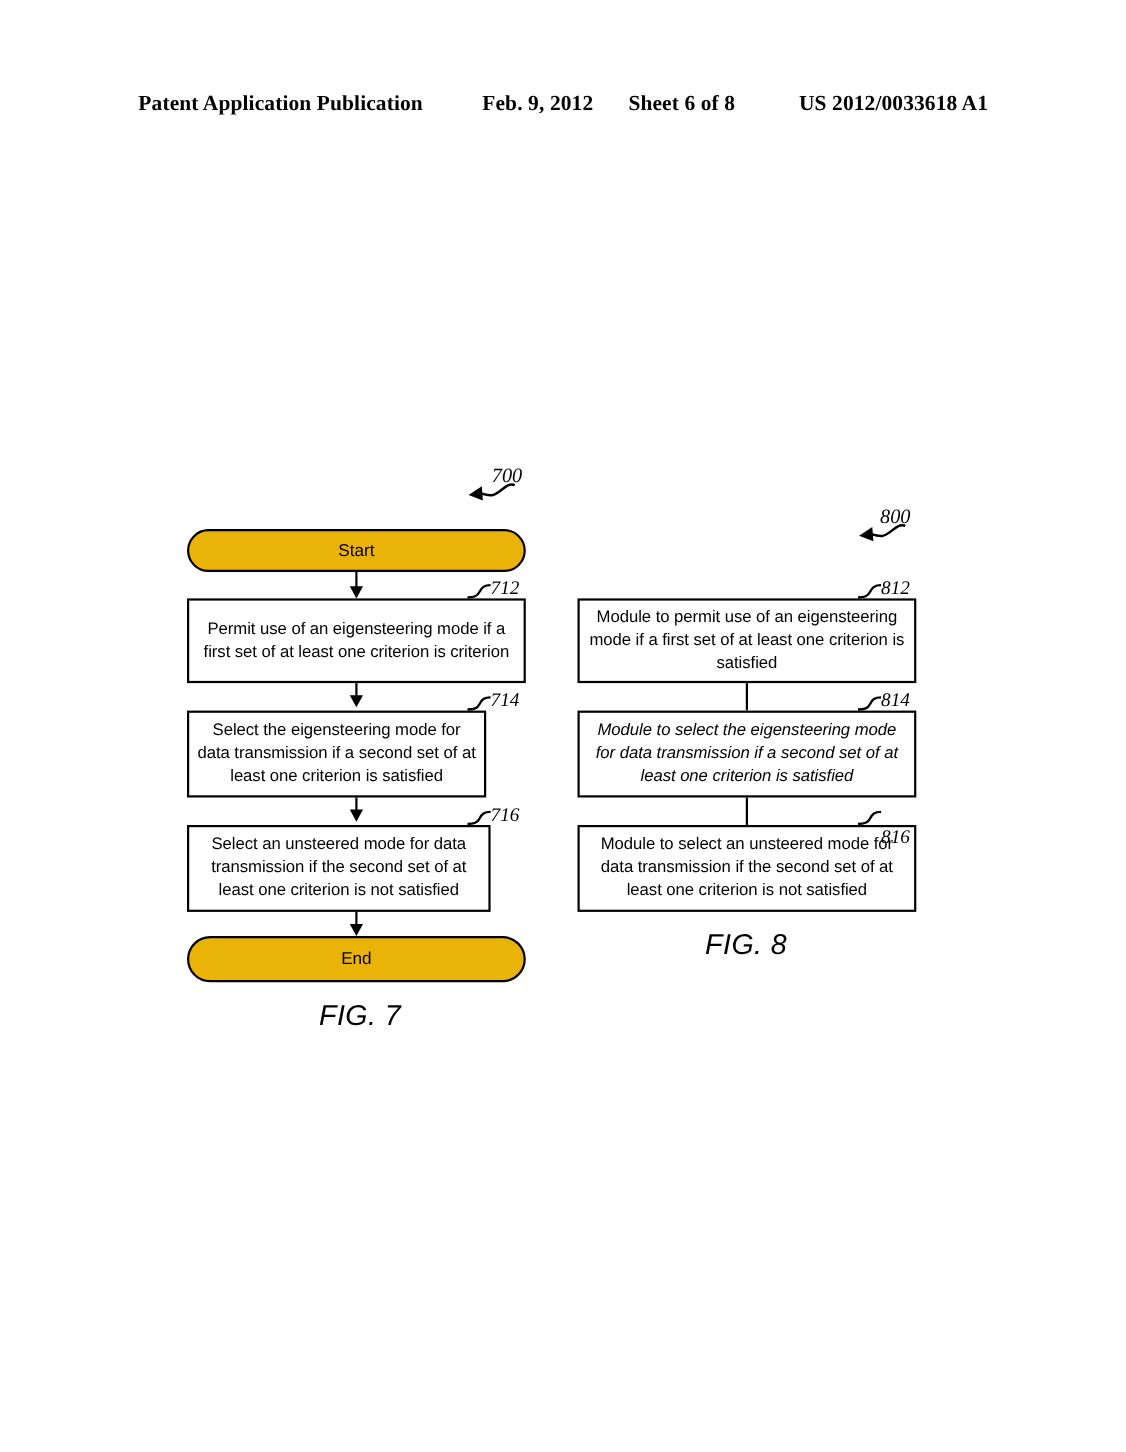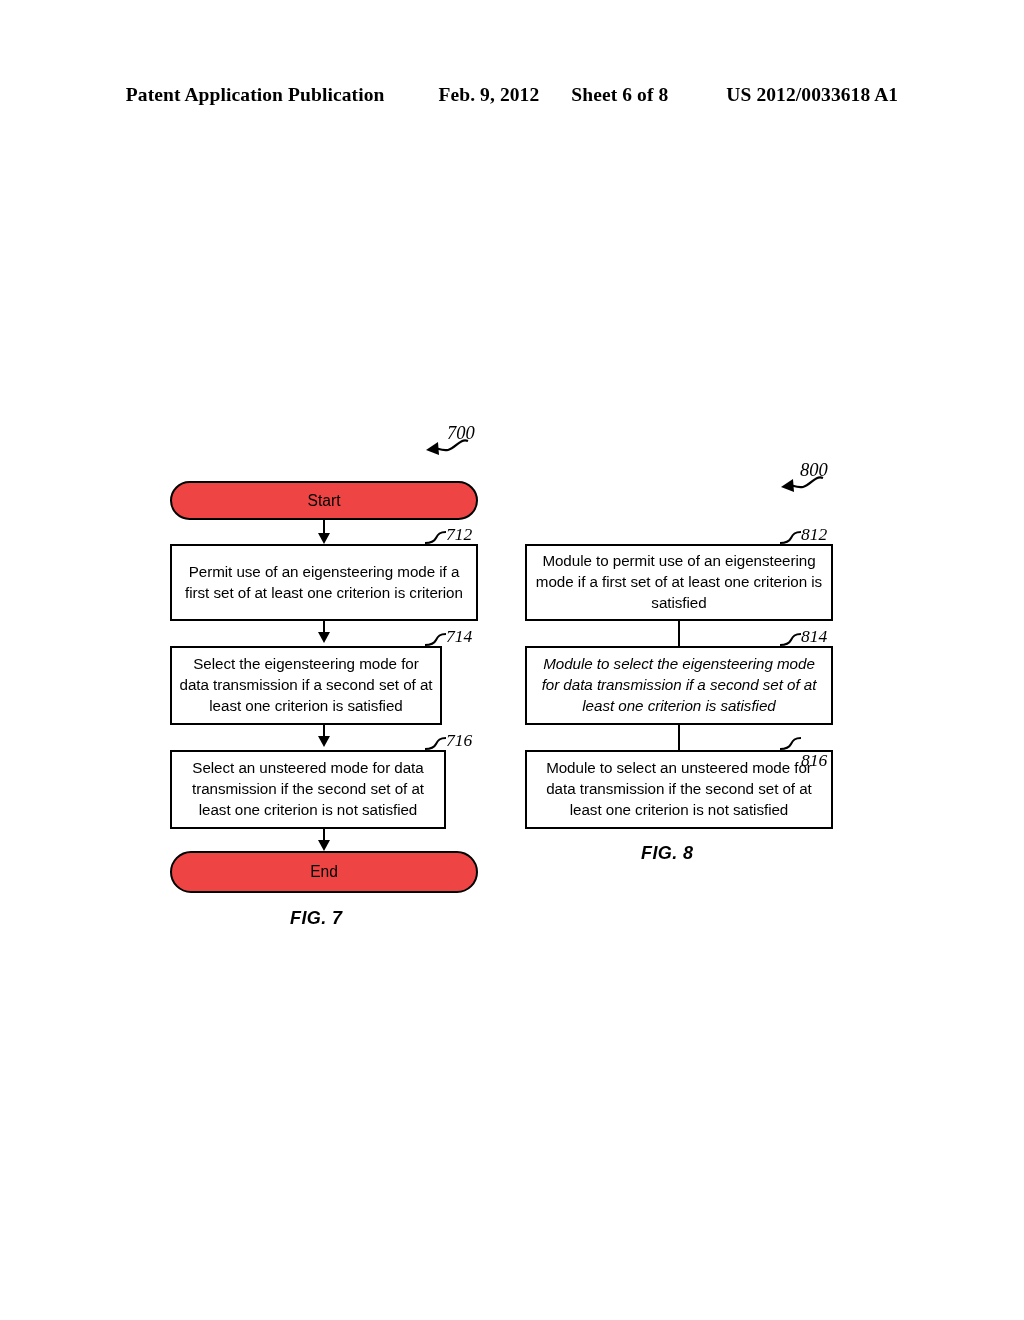--- a/index.html
+++ b/index.html
@@ -62,21 +62,21 @@
     letter-spacing: -0.05px;
   }
   .pbox .txt { padding: 0 6px; display: block; }
 
   
   .tbox {
     position: absolute;
     box-sizing: border-box;
     border: 2.4px solid #000;
     border-radius: 999px;
-    background: #ef4444;
+    background: #eab308;
     display: flex;
     align-items: center;
     justify-content: center;
     text-align: center;
     font-size: 15.6px;
   }
 
   
   .conn {
     position: absolute;
@@ -101,22 +101,22 @@
     font-weight: 400;
     white-space: nowrap;
   }
   .leader { position: absolute; }
 
   
   .figcap {
     position: absolute;
     font-family: "Liberation Sans", sans-serif;
     font-style: italic;
-    font-weight: bold;
-    font-size: 18px;
+    font-weight: normal;
+    font-size: 26px;
     letter-spacing: 0.4px;
     white-space: nowrap;
   }
 
   
   .callout-num {
     position: absolute;
     font-family: "Liberation Serif", serif;
     font-style: italic;
     font-size: 18.5px;

